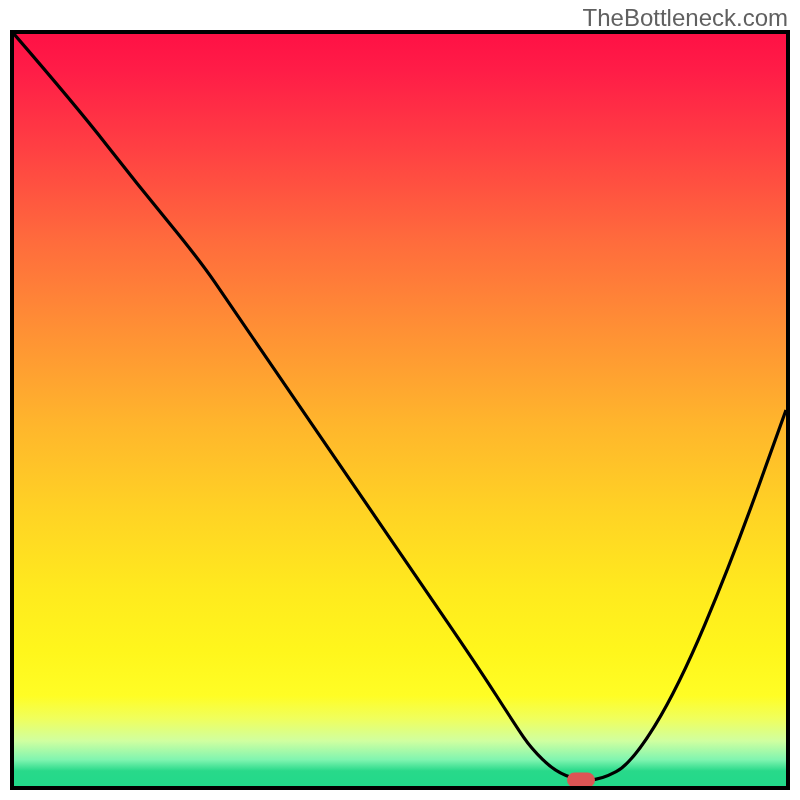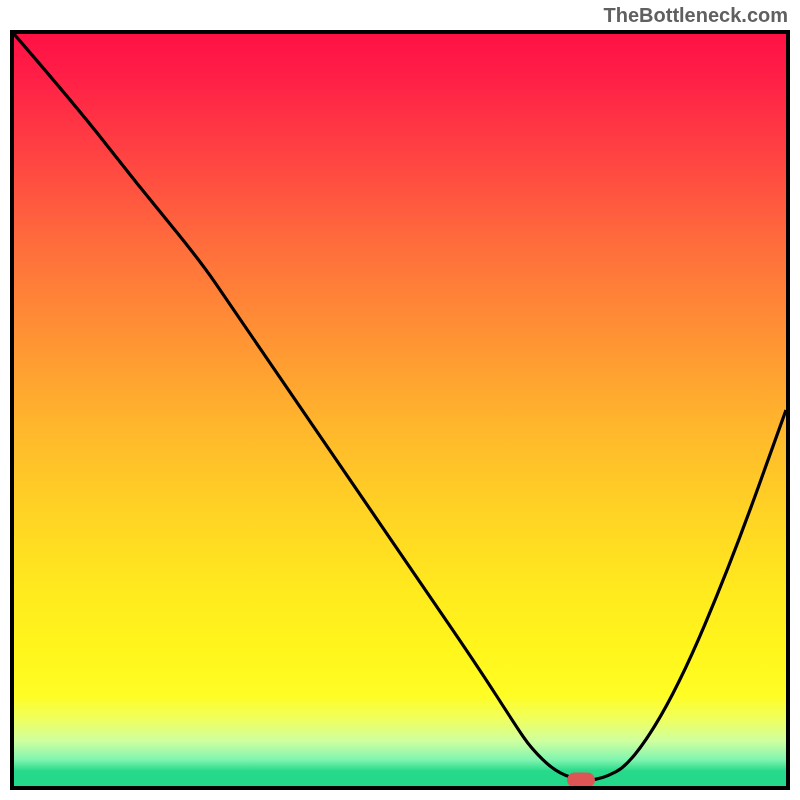--- a/index.html
+++ b/index.html
@@ -7,22 +7,22 @@
     width: 800px;
     height: 800px;
     background: #ffffff;
     position: relative;
     font-family: Arial, sans-serif;
   }
   .watermark {
     position: absolute;
     top: 4px;
     right: 12px;
-    font-size: 20px;
-    font-weight: bold;
+    font-size: 24px;
+    font-weight: normal;
     color: #606060;
     z-index: 10;
   }
   .chart-container {
     position: absolute;
     top: 30px;
     left: 10px;
     width: 780px;
     height: 760px;
     border: 4px solid #000000;

